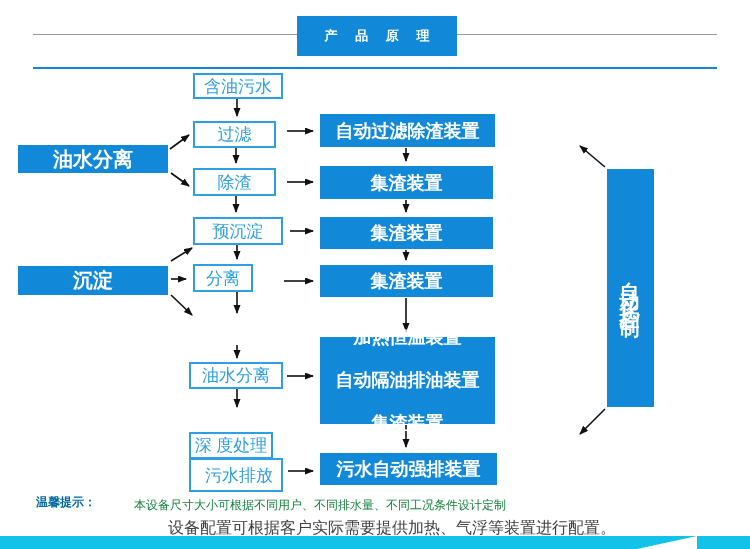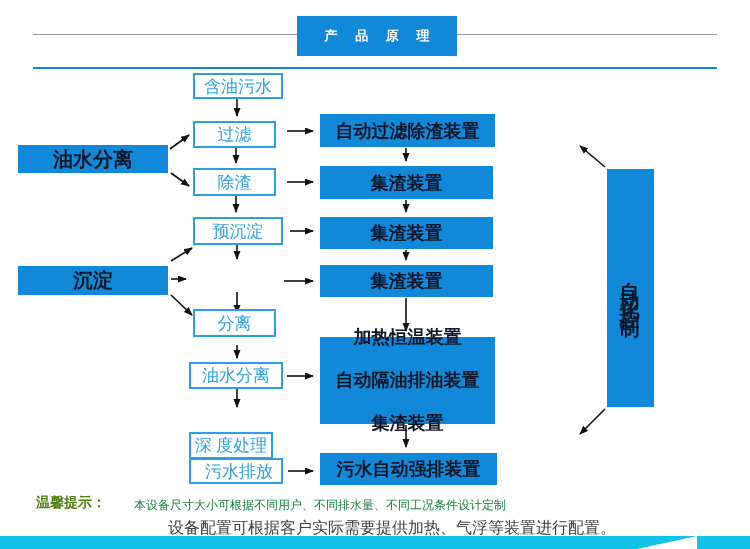--- a/index.html
+++ b/index.html
@@ -8,30 +8,30 @@
   .hline{position:absolute;left:33px;width:684px;}
   .hline.gray{top:34px;height:1px;background:#9a9a9a;}
   .hline.blue{top:67px;height:2px;background:#1287d8;}
 
   .title-box{position:absolute;left:297px;top:16px;width:160px;height:40px;background:#1289d8;
     color:#fff;font-size:13px;font-weight:bold;letter-spacing:7px;padding-left:7px;box-sizing:border-box;
     display:flex;align-items:center;justify-content:center;}
 
   .wbox{position:absolute;background:#fff;border:2px solid #2d9fe2;color:#2d9fe2;box-sizing:border-box;
     display:flex;align-items:center;justify-content:center;font-size:17px;white-space:pre;}
-  .bbox{position:absolute;background:#1289d8;color:#0f172a;box-sizing:border-box;
+  .bbox{position:absolute;background:#1289d8;color:#ffffff;box-sizing:border-box;
     display:flex;align-items:center;justify-content:center;font-weight:bold;font-size:18px;white-space:pre;}
   .stage{font-size:20px;}
   .combo{flex-direction:column;line-height:29px;gap:14px;}
   .control{writing-mode:vertical-lr;text-orientation:upright;letter-spacing:9px;font-size:20px;}
 
   .arrows{position:absolute;left:0;top:0;pointer-events:none;}
   .arrows line{stroke:#111;stroke-width:1.6;}
 
-  .tips-label{position:absolute;left:36px;top:494px;color:#4d7c0f;font-size:14px;font-weight:bold;}
+  .tips-label{position:absolute;left:36px;top:494px;color:#0369a1;font-size:12px;font-weight:bold;}
   .tips-line1{position:absolute;left:134px;top:497px;color:#15803d;font-size:12px;}
   .tips-line2{position:absolute;left:168px;top:518px;color:#404040;font-size:16px;}
 
   .bottom-bar{position:absolute;left:0;top:536px;width:750px;height:13px;background:#12c2e9;}
   .bar-notch{position:absolute;left:637px;top:536px;width:60px;height:13px;background:#ffffff;
     clip-path:polygon(0 100%,100% 0,100% 100%);}
 </style>
 </head>
 <body>
 
@@ -77,24 +77,24 @@
     <line x1="171" y1="295" x2="192" y2="315" marker-end="url(#ah)"></line>
 
     <line x1="605" y1="167" x2="580" y2="146" marker-end="url(#ah)"></line>
     <line x1="605" y1="409" x2="580" y2="434" marker-end="url(#ah)"></line>
   </svg>
 
   <div class="wbox" style="left:193px;top:73px;width:90px;height:26px;">含油污水</div>
   <div class="wbox" style="left:193px;top:121px;width:83px;height:27px;">过滤</div>
   <div class="wbox" style="left:193px;top:168px;width:83px;height:28px;">除渣</div>
   <div class="wbox" style="left:193px;top:217px;width:90px;height:28px;">预沉淀</div>
-  <div class="wbox" style="left:193px;top:264px;width:83px;height:28px;margin-top:45px;">分离</div>
+  <div class="wbox" style="left:193px;top:264px;width:60px;height:28px;">分离</div>
   <div class="wbox" style="left:189px;top:362px;width:94px;height:27px;">油水分离</div>
   <div class="wbox" style="left:189px;top:432px;width:84px;height:27px;">深 度处理</div>
-  <div class="wbox" style="left:189px;top:458px;width:94px;height:26px;padding-left:6px;">污水排放</div>
+  <div class="wbox" style="left:189px;top:458px;width:94px;height:34px;padding-left:6px;">污水排放</div>
 
   <div class="bbox stage" style="left:18px;top:145px;width:150px;height:28px;">油水分离</div>
   <div class="bbox stage" style="left:18px;top:266px;width:150px;height:29px;">沉淀</div>
 
   <div class="bbox" style="left:320px;top:114px;width:175px;height:33px;">自动过滤除渣装置</div>
   <div class="bbox" style="left:320px;top:166px;width:173px;height:33px;">集渣装置</div>
   <div class="bbox" style="left:320px;top:217px;width:173px;height:32px;">集渣装置</div>
   <div class="bbox" style="left:320px;top:265px;width:173px;height:32px;">集渣装置</div>
   <div class="bbox combo" style="left:320px;top:337px;width:175px;height:87px;">
     <div>加热恒温装置</div>

